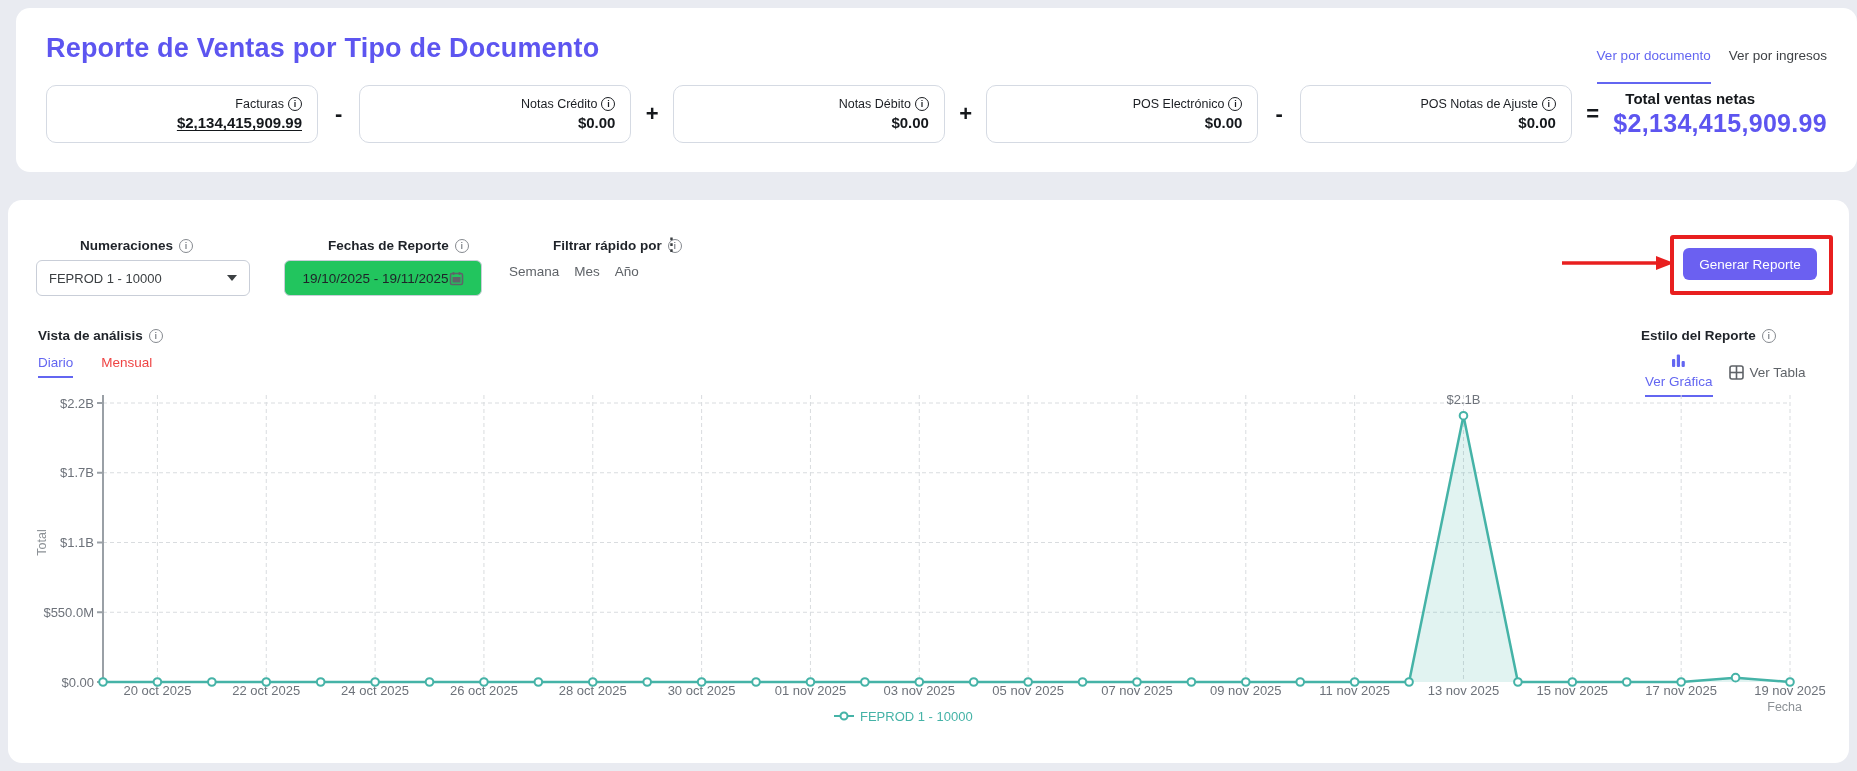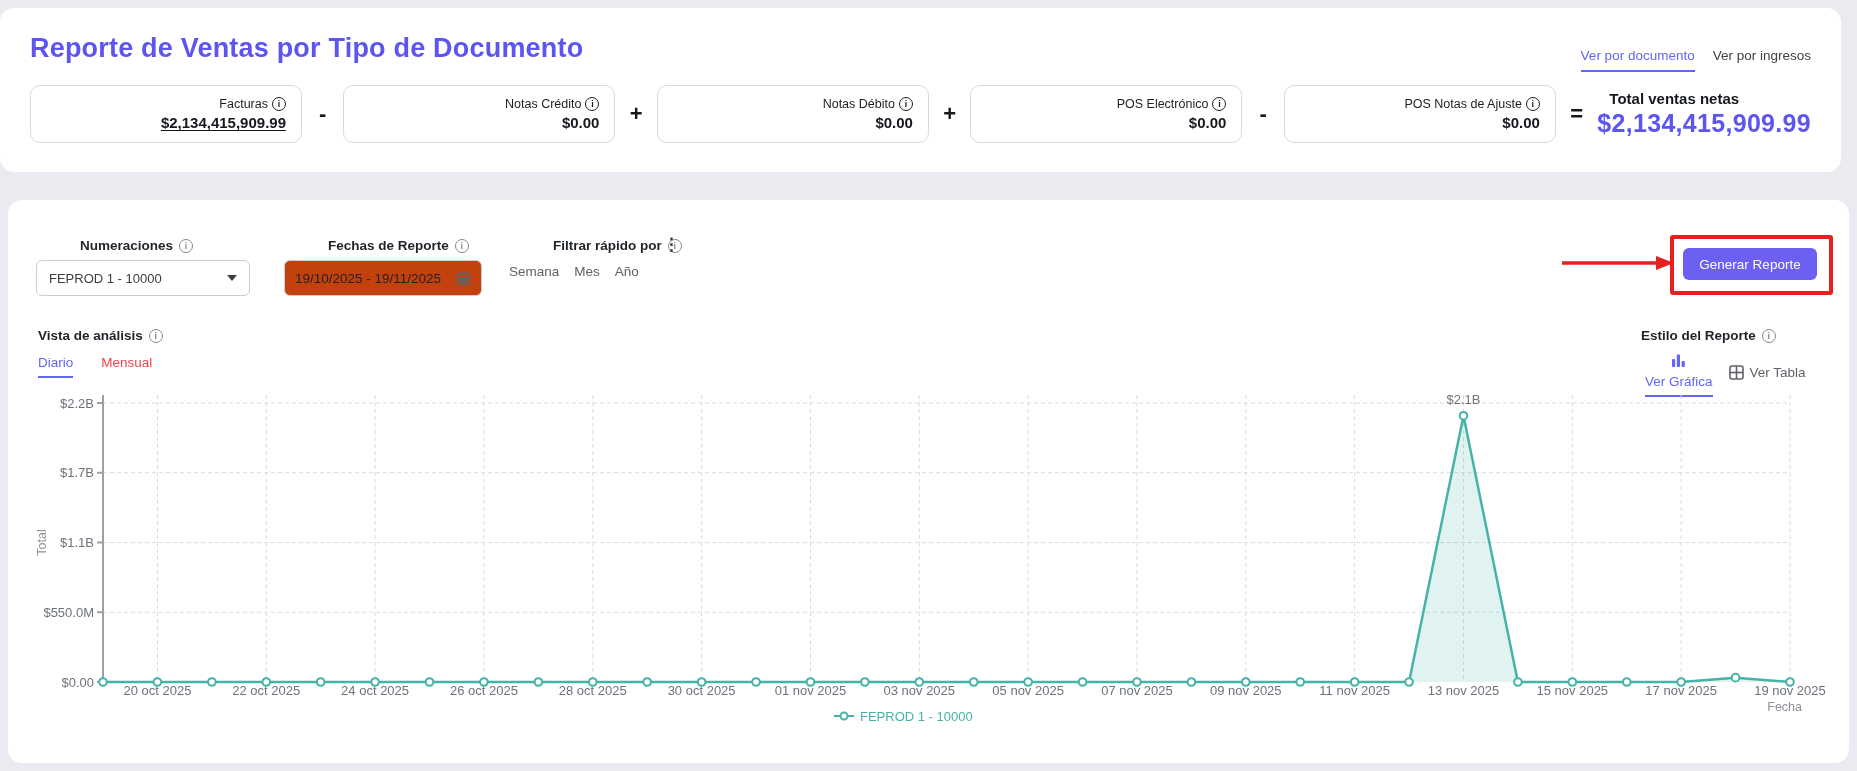--- a/index.html
+++ b/index.html
@@ -3,30 +3,30 @@
 <meta charset="utf-8">
 <style>
   html,body{margin:0;padding:0;}
   body{
     width:1857px;height:771px;position:relative;overflow:hidden;
     background:#e9ebf1;
     font-family:"Liberation Sans",sans-serif;
     color:#202124;
   }
   .card{position:absolute;background:#fff;border-radius:14px;}
-  #card-top{left:0;top:8px;width:1841px;height:164px;}
+  #card-top{left:16px;top:8px;width:1841px;height:164px;}
   #card-main{left:8px;top:200px;width:1841px;height:563px;}
 
   
   .page-title{
     position:absolute;left:30px;top:25px;
     font-size:27px;font-weight:bold;color:#5d55f0;letter-spacing:.2px;
   }
   .view-tabs{position:absolute;right:30px;top:40px;display:flex;gap:18px;font-size:13.5px;}
-  .view-tab{color:#3f4246;padding-bottom:7px;cursor:pointer;}
+  .view-tab{color:#3f4246;padding-bottom:19px;cursor:pointer;}
   .view-tab.active{color:#6366f1;border-bottom:2px solid #6366f1;}
 
   .formula-row{
     position:absolute;left:30px;top:77px;width:1781px;height:58px;
     display:flex;align-items:center;gap:10px;
   }
   .f-card{
     flex:0 0 272px;box-sizing:border-box;height:58px;
     border:1px solid #d5dae3;border-radius:10px;background:#fff;
     display:flex;flex-direction:column;justify-content:center;align-items:flex-end;
@@ -58,22 +58,22 @@
   .select-box{
     position:absolute;left:28px;top:60px;width:214px;height:36px;box-sizing:border-box;
     border:1px solid #c9ced8;border-radius:6px;background:#fff;
     display:flex;align-items:center;justify-content:space-between;
     padding:0 12px;font-size:13px;color:#3c4043;cursor:pointer;
   }
   .caret{width:0;height:0;border-left:5px solid transparent;border-right:5px solid transparent;
     border-top:6px solid #3c4043;}
   .date-box{
     position:absolute;left:276px;top:60px;width:198px;height:36px;box-sizing:border-box;
-    border:1px solid #c9ced8;border-radius:6px;background:#c2410c;
-    display:flex;align-items:center;justify-content:space-between;
+    border:1px solid #c9ced8;border-radius:6px;background:#22c55e;
+    display:flex;align-items:center;justify-content:center;
     padding:0 10px;font-size:13.5px;color:#1f2329;cursor:text;
   }
   .kebab{position:absolute;left:655px;top:34px;font-size:17px;font-weight:bold;color:#3c4043;cursor:pointer;}
   .kebab::after{content:"\22EE";}
   .quick-options{position:absolute;left:501px;top:64px;display:flex;gap:15px;font-size:13.5px;color:#5f6368;}
   .quick-options span{cursor:pointer;}
 
   .gen-btn{
     position:absolute;left:1675px;top:48px;width:134px;height:32px;
     background:#6b60f1;border:none;border-radius:6px;color:#fff;font-size:13.5px;

